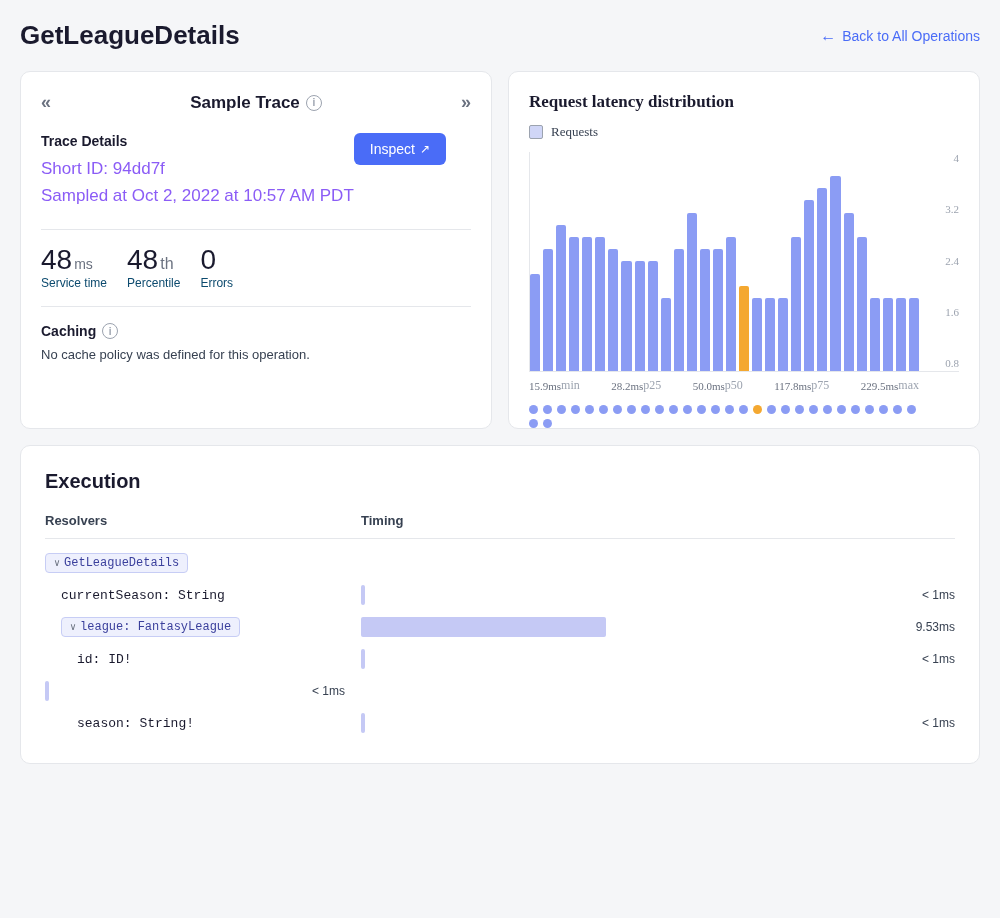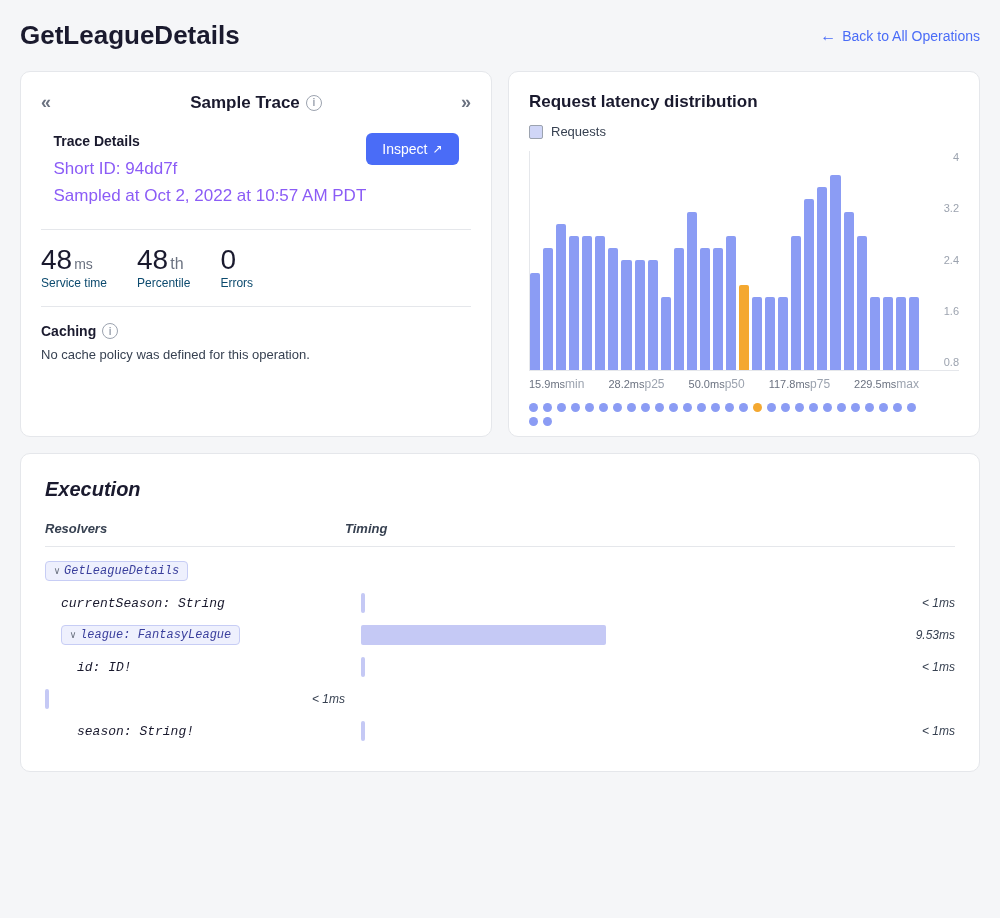--- a/index.html
+++ b/index.html
@@ -83,21 +83,21 @@
       height: 16px;
       border-radius: 50%;
       border: 1.5px solid #9ca3af;
       font-size: 10px;
       color: #9ca3af;
       cursor: pointer;
     }
 
     .trace-details-section {
       display: flex;
-      justify-content: center;
+      justify-content: flex-start;
       align-items: flex-start;
       margin-bottom: 20px;
     }
 
     .trace-details-text h3 {
       font-size: 14px;
       font-weight: 700;
       margin-bottom: 6px;
     }
 
@@ -133,21 +133,21 @@
     }
 
     .performance-section h3 {
       font-size: 14px;
       font-weight: 700;
       margin-bottom: 14px;
     }
 
     .performance-metrics {
       display: flex;
-      gap: 30px;
+      gap: 20px;
     }
 
     .metric-item {
       display: flex;
       flex-direction: column;
     }
 
     .metric-value {
       font-size: 28px;
       font-weight: 300;
@@ -186,21 +186,22 @@
       margin-bottom: 8px;
     }
 
     .caching-section p {
       font-size: 13px;
       color: #374151;
     }
 
     
     .latency-panel {
-      padding: 20px 20px 10px 20px;
+      padding: 20px 20px 0 20px;
+      font-family: Liberation Serif, serif;
     }
 
     .latency-title {
       font-size: 17px;
       font-weight: 600;
       margin-bottom: 12px;
     }
 
     .legend {
       display: flex;
@@ -299,36 +300,36 @@
     .dot.highlighted {
       background: #f4a830;
     }
 
     
     .execution-panel {
       background: #fff;
       border-radius: 10px;
       padding: 24px;
       border: 1px solid #e5e7eb;
-      font-style: italic;
     }
 
     .execution-title {
       font-size: 20px;
       font-weight: 700;
       margin-bottom: 20px;
     }
 
     .execution-table {
       width: 100%;
     }
 
     .execution-header {
       display: grid;
       grid-template-columns: 300px 1fr;
+      gap: 16px;
       padding-bottom: 10px;
       border-bottom: 1px solid #e5e7eb;
       margin-bottom: 8px;
     }
 
     .exec-col-header {
       font-size: 13px;
       font-weight: 600;
       color: #374151;
     }

